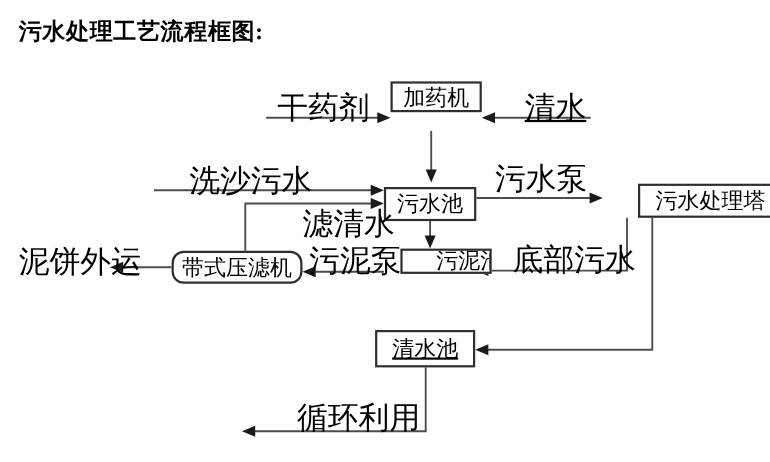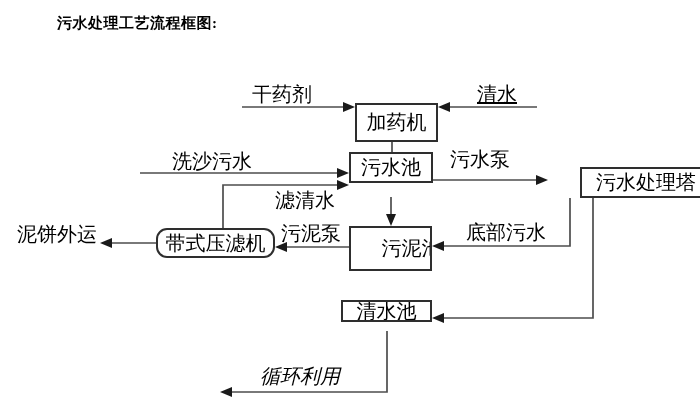--- a/index.html
+++ b/index.html
@@ -4,33 +4,32 @@
 <style>
   html,body{margin:0;padding:0;}
   body{
     width:700px;height:420px;position:relative;overflow:hidden;
     background:var(--bg,#fff);
     font-family:"Liberation Serif","DejaVu Serif",serif;
     color:var(--text,#000);
   }
   .title{
     position:absolute;left:17px;top:14px;
-    font-size:15px;font-weight:bold;letter-spacing:0.5px;
+    font-size:21px;font-weight:bold;letter-spacing:0.5px;
     white-space:nowrap;
-    margin-left:40px;
   }
   .node{
     position:absolute;box-sizing:border-box;
     border:2px solid var(--border,#2e2e2e);
     background:#fff;text-align:center;
     font-size:20px;white-space:nowrap;overflow:hidden;
     display:flex;align-items:center;justify-content:center;
   }
   .elabel{
-    position:absolute;font-size:20px;white-space:nowrap;line-height:1.15;
+    position:absolute;font-size:28px;white-space:nowrap;line-height:1.15;
   }
   svg.flow{position:absolute;left:0;top:0;}
   svg.flow path.edge{fill:none;stroke:var(--line,#4d4d4d);stroke-width:1.7px;}
   svg.flow .ah{fill:var(--arrow,#1a1a1a);}
 </style>
 </head>
 <body>
 
 <div class="title">污水处理工艺流程框图:</div>
 
@@ -66,28 +65,28 @@
   <path class="edge" d="M156,243 L109,243"></path>
   <polygon class="ah" points="100,243 112,238 112,248"></polygon>
 
   <path class="edge" d="M593,198 L593,318 L441,318"></path>
   <polygon class="ah" points="432,318 444,313 444,323"></polygon>
 
   <path class="edge" d="M387,331 L387,392 L229,392"></path>
   <polygon class="ah" points="220,392 232,387 232,397"></polygon>
 </svg>
 
-<div class="node" style="left:355px;top:103px;width:83px;height:39px;">加药机</div>
-<div class="node" style="left:349px;top:152px;width:84px;height:31px;text-align:right;">污水池</div>
+<div class="node" style="left:355px;top:74px;width:83px;height:28px;">加药机</div>
+<div class="node" style="left:349px;top:170px;width:84px;height:31px;text-align:right;">污水池</div>
 <div class="node" style="left:548px;top:167px;width:132px;height:31px;margin-left:32px;">污水处理塔</div>
-<div class="node" style="left:349px;top:226px;width:83px;height:45px;padding-left:42px;">污泥池</div>
+<div class="node" style="left:364px;top:226px;width:83px;height:23px;padding-left:42px;">污泥池</div>
 <div class="node" style="left:156px;top:228px;width:119px;height:30px;border-radius:11px;">带式压滤机</div>
-<div class="node" style="left:341px;top:300px;width:91px;height:22px;">清水池</div>
+<div class="node" style="left:341px;top:300px;width:91px;height:34px;text-decoration:underline;">清水池</div>
 
 <span class="elabel" style="left:252px;top:83px;">干药剂</span>
 <span class="elabel" style="left:477px;top:83px;text-decoration:underline;">清水</span>
 <span class="elabel" style="left:172px;top:150px;">洗沙污水</span>
 <span class="elabel" style="left:243px;top:189px;margin-left:32px;">滤清水</span>
 <span class="elabel" style="left:450px;top:148px;">污水泵</span>
 <span class="elabel" style="left:466px;top:221px;">底部污水</span>
 <span class="elabel" style="left:281px;top:222px;text-align:right;">污泥泵</span>
 <span class="elabel" style="left:17px;top:223px;">泥饼外运</span>
-<span class="elabel" style="left:260px;top:365px;font-style:italic;">循环利用</span>
+<span class="elabel" style="left:270px;top:365px;">循环利用</span>
 
 </body></html>

